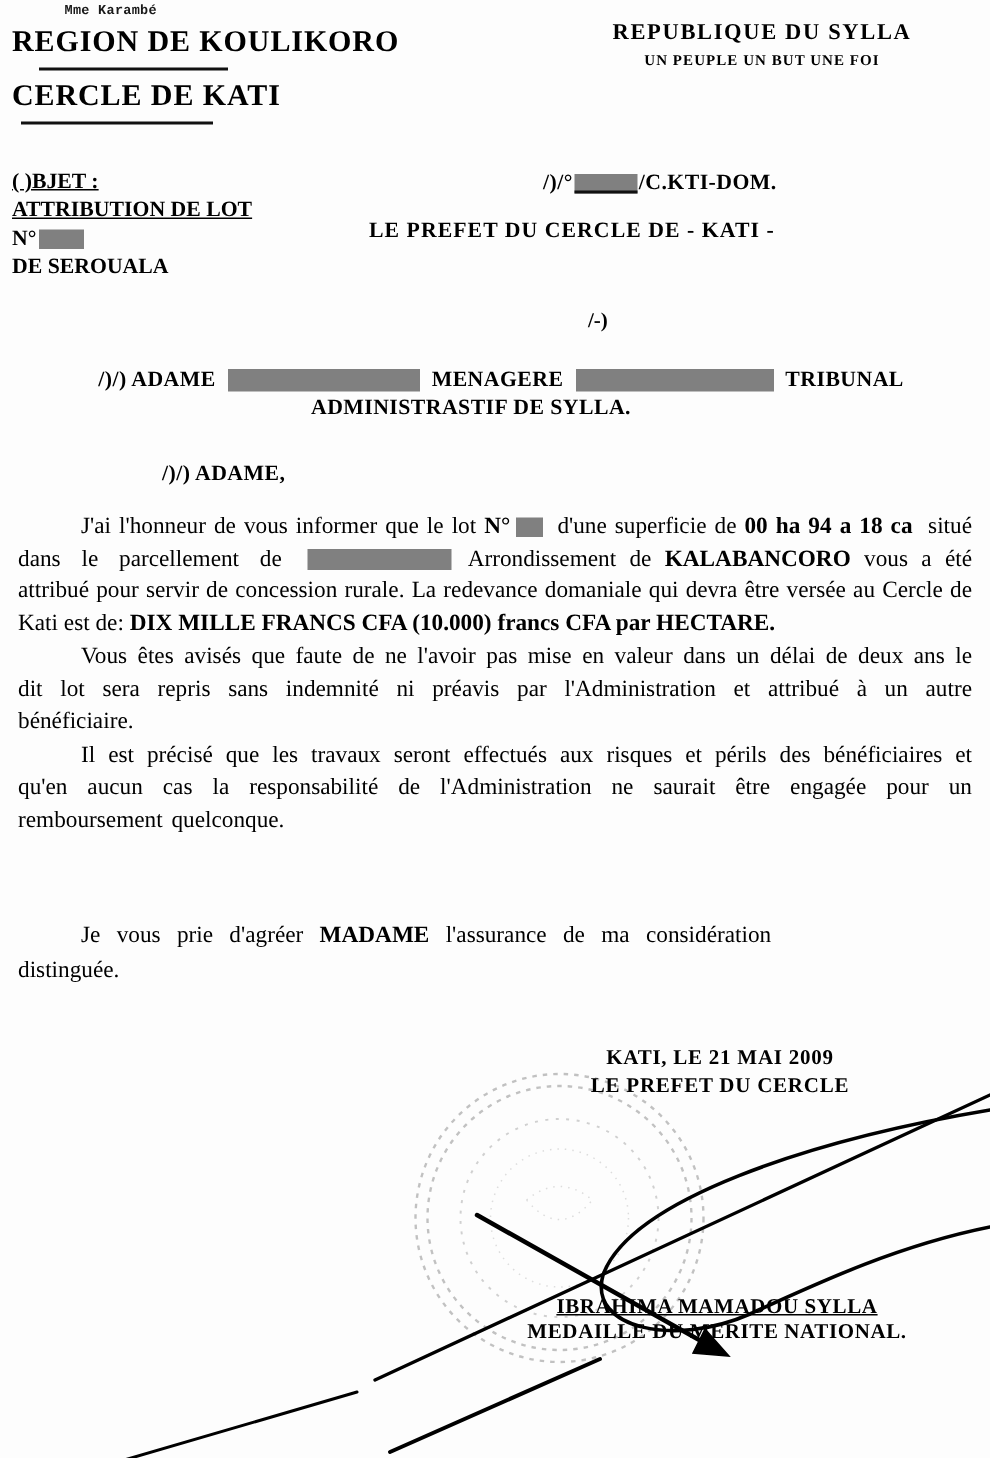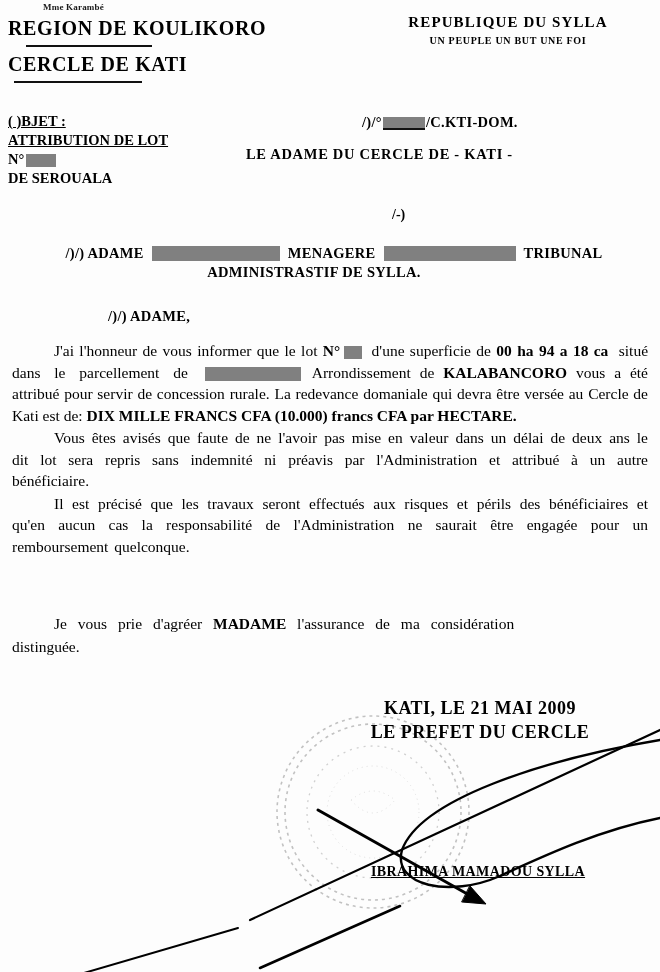--- a/index.html
+++ b/index.html
@@ -24,21 +24,21 @@
     inset: 0;
     background: #fdfdfd;
     pointer-events: none;
     z-index: 0;
   }
   .layer { position: relative; z-index: 2; }
 
   .annot-hand {
     position: absolute;
     left: 8px; top: 2px;
-    font-family: Liberation Serif, serif;
+    font-family: Liberation Mono, monospace;
     font-size: 9px;
     font-weight: bold;
     letter-spacing: .2px;
     color: #1a1a1a;
     padding-left: 35px;
   }
 
   
   .hdr-left {
     position: absolute;
@@ -168,21 +168,21 @@
     text-align: justify;
   }
   .closing .l1 { text-indent: 42px; word-spacing: 7px; }
 
   
   .sig-block {
     position: absolute;
     left: 330px; top: 698px;
     width: 300px;
     font-weight: bold;
-    font-size: 18px;
+    font-size: 14px;
     letter-spacing: .5px;
     text-align: center;
     z-index: 4;
   }
   .sig-date { white-space: nowrap; }
   .sig-role { margin-top: 3px; white-space: nowrap; }
 
   .sig-name-block {
     position: absolute;
     left: 318px; top: 864px;
@@ -242,21 +242,21 @@
       <div class="objet-row">
         <span>N°</span><span class="redact r-objet"></span>
       </div>
       <div class="objet-row">DE SEROUALA</div>
     </div>
 
     <div class="ref">
       <span>/)/°</span><span class="redact r-ref"></span><span>/C.KTI-DOM.</span>
     </div>
 
-    <div class="prefet-title">LE ADAME DU CERCLE DE  - KATI -</div>
+    <div class="prefet-title">LE PREFET DU CERCLE DE  - KATI -</div>
 
     <div class="dash-mark">/-)</div>
 
     <div class="addressee">
       <div class="addressee-line1">
         <span>/)/) ADAME</span>
           <span class="redact r-name"></span>
           <span>MENAGERE</span>
           <span class="redact r-job"></span>
           <span>TRIBUNAL</span>
@@ -308,16 +308,17 @@
       </g>
     </svg>
 
     <div class="sig-block">
       <div class="sig-date">KATI, LE  21 MAI  2009</div>
       <div class="sig-role">LE PREFET DU CERCLE</div>
     </div>
 
     <div class="sig-name-block">
       <div class="sig-name">IBRAHIMA MAMADOU SYLLA</div>
+      <div class="sig-medal">MEDAILLE DU MERITE NATIONAL.</div>
     </div>
 
   </div>
 </div>
 
 </body></html>

